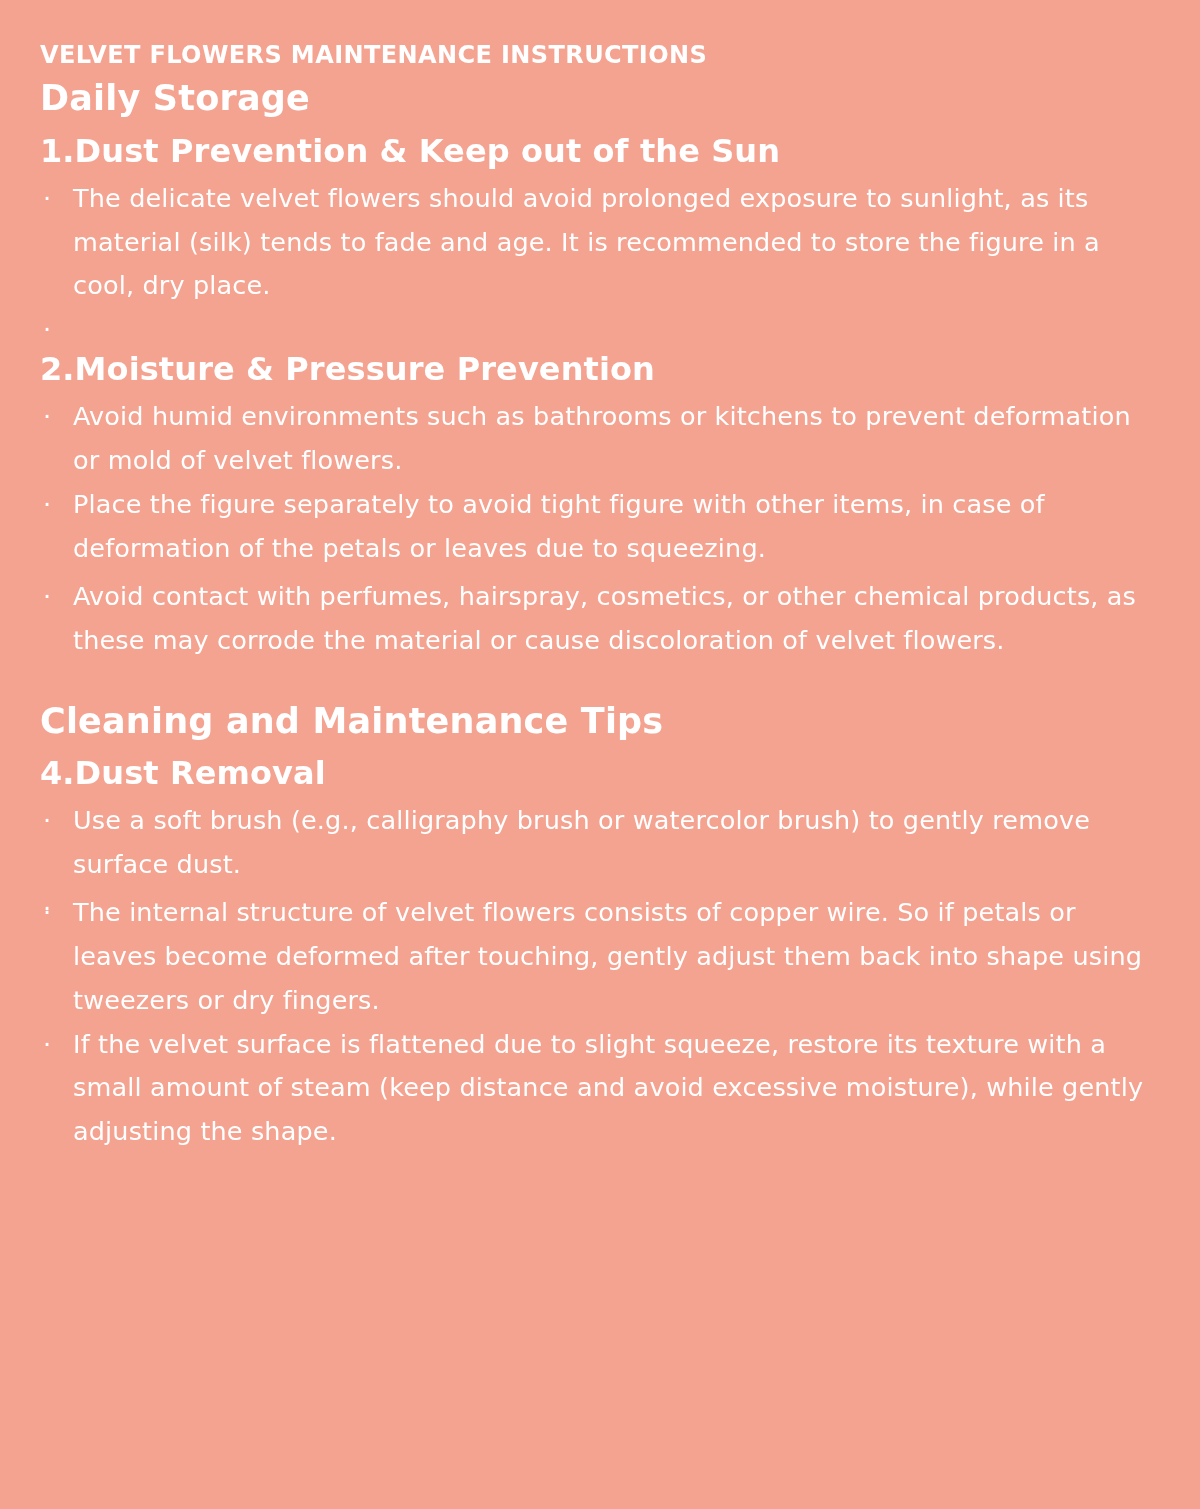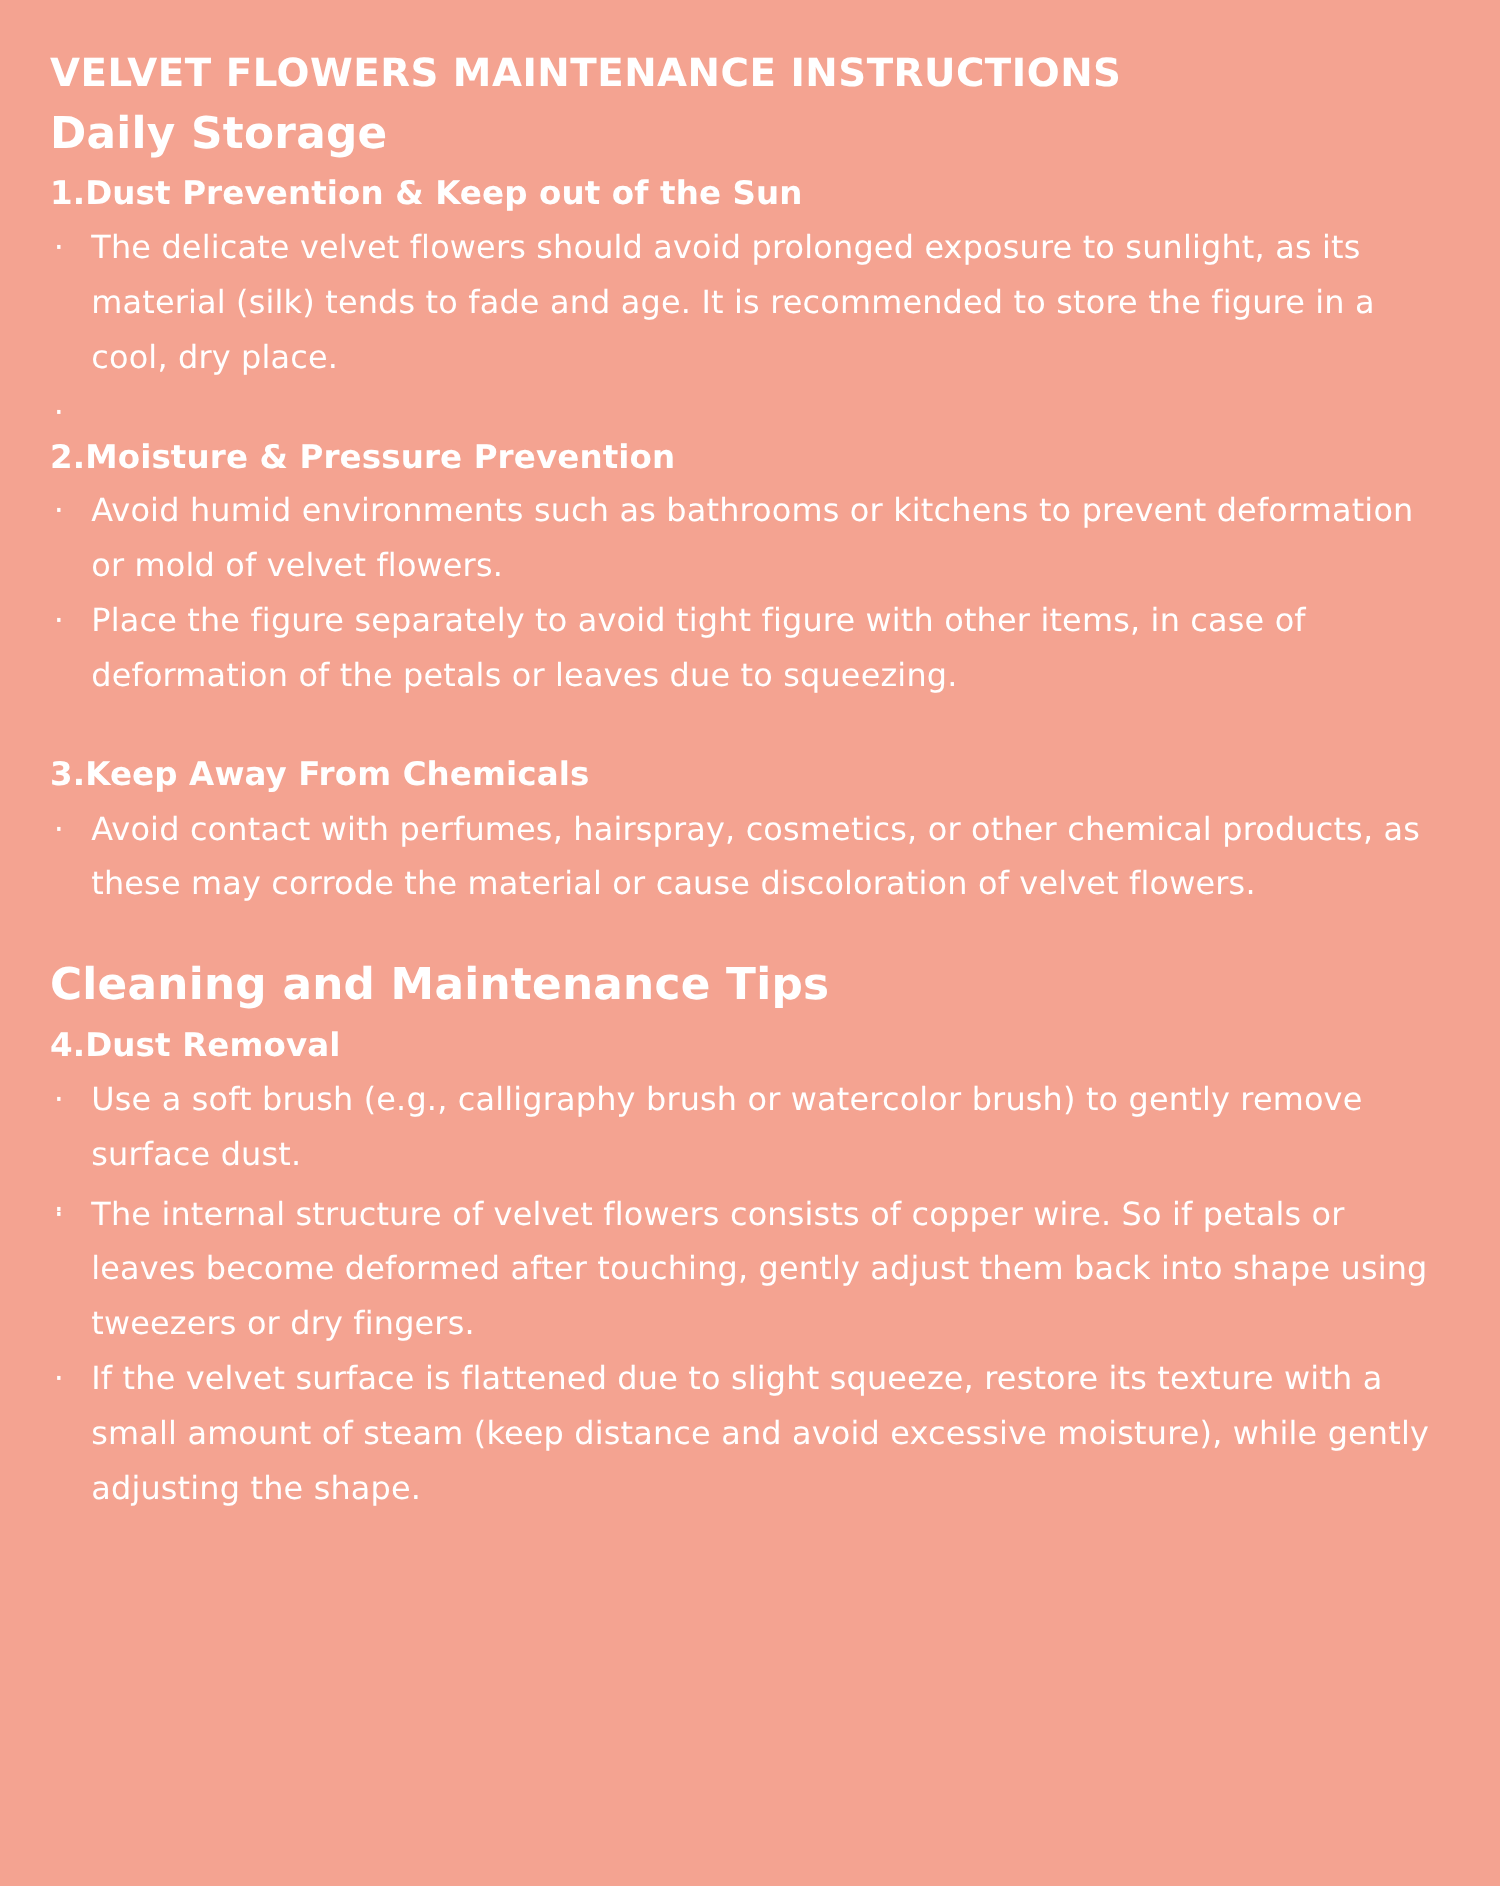--- a/index.html
+++ b/index.html
@@ -17,40 +17,40 @@
   .page {
     width: 1200px;
     min-height: 1509px;
     box-sizing: border-box;
     padding: 40px 40px 0 40px;
     background: #F4A391;
   }
   .doc-title {
     font-family: "DejaVu Sans", sans-serif;
     font-weight: bold;
-    font-size: 31px;
+    font-size: 24px;
     letter-spacing: 0.4px;
     line-height: 1.25;
     margin: 0 0 6px 0;
     color: #FFFFFF;
   }
   .section-title {
     font-weight: bold;
     font-size: 35px;
     letter-spacing: 0.2px;
     line-height: 1.3;
     margin: 6px 0 2px 0;
     color: #FFFFFF;
   }
   .section-title.spaced-top {
     margin-top: 36px;
   }
   .sub-title {
     font-weight: bold;
-    font-size: 26px;
+    font-size: 32px;
     line-height: 1.35;
     margin: 8px 0 0 0;
     color: #FFFFFF;
     letter-spacing: 0.1px;
   }
   .sub-title.gap {
     margin-top: 40px;
   }
   ul.bullets {
     list-style: none;
@@ -109,21 +109,20 @@
         <span>Avoid humid environments such as bathrooms or kitchens to prevent deformation or mold of velvet flowers.</span>
       </li>
       <li>
         <span class="dot">·</span>
         <span>Place the figure separately to avoid tight figure with other items, in case of deformation of the petals or leaves due to squeezing.</span>
       </li>
     </ul>
   </div>
 
   <div class="block">
-    <h3 class="sub-title gap">3.Keep Away From Chemicals</h3>
     <ul class="bullets">
       <li>
         <span class="dot">·</span>
         <span>Avoid contact with perfumes, hairspray, cosmetics, or other chemical products, as these may corrode the material or cause discoloration of velvet flowers.</span>
       </li>
     </ul>
   </div>
 
   <h2 class="section-title spaced-top">Cleaning and Maintenance Tips</h2>
 

